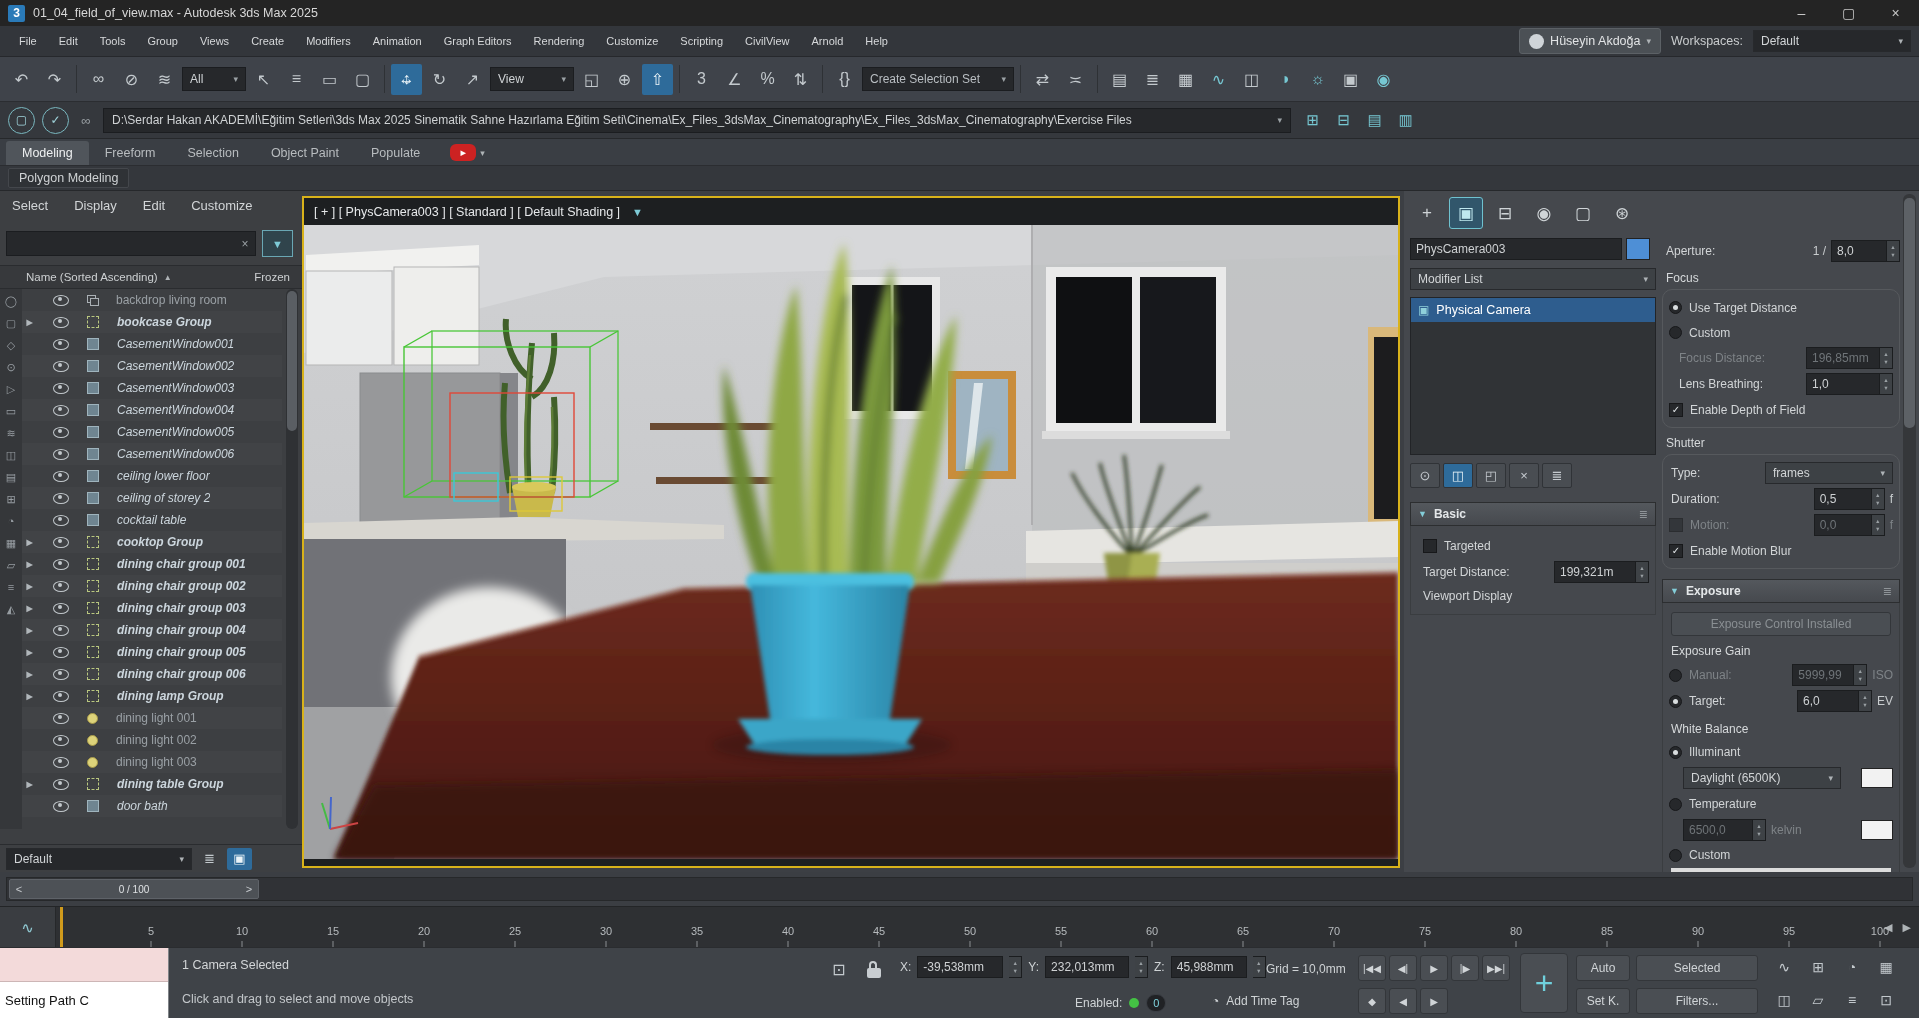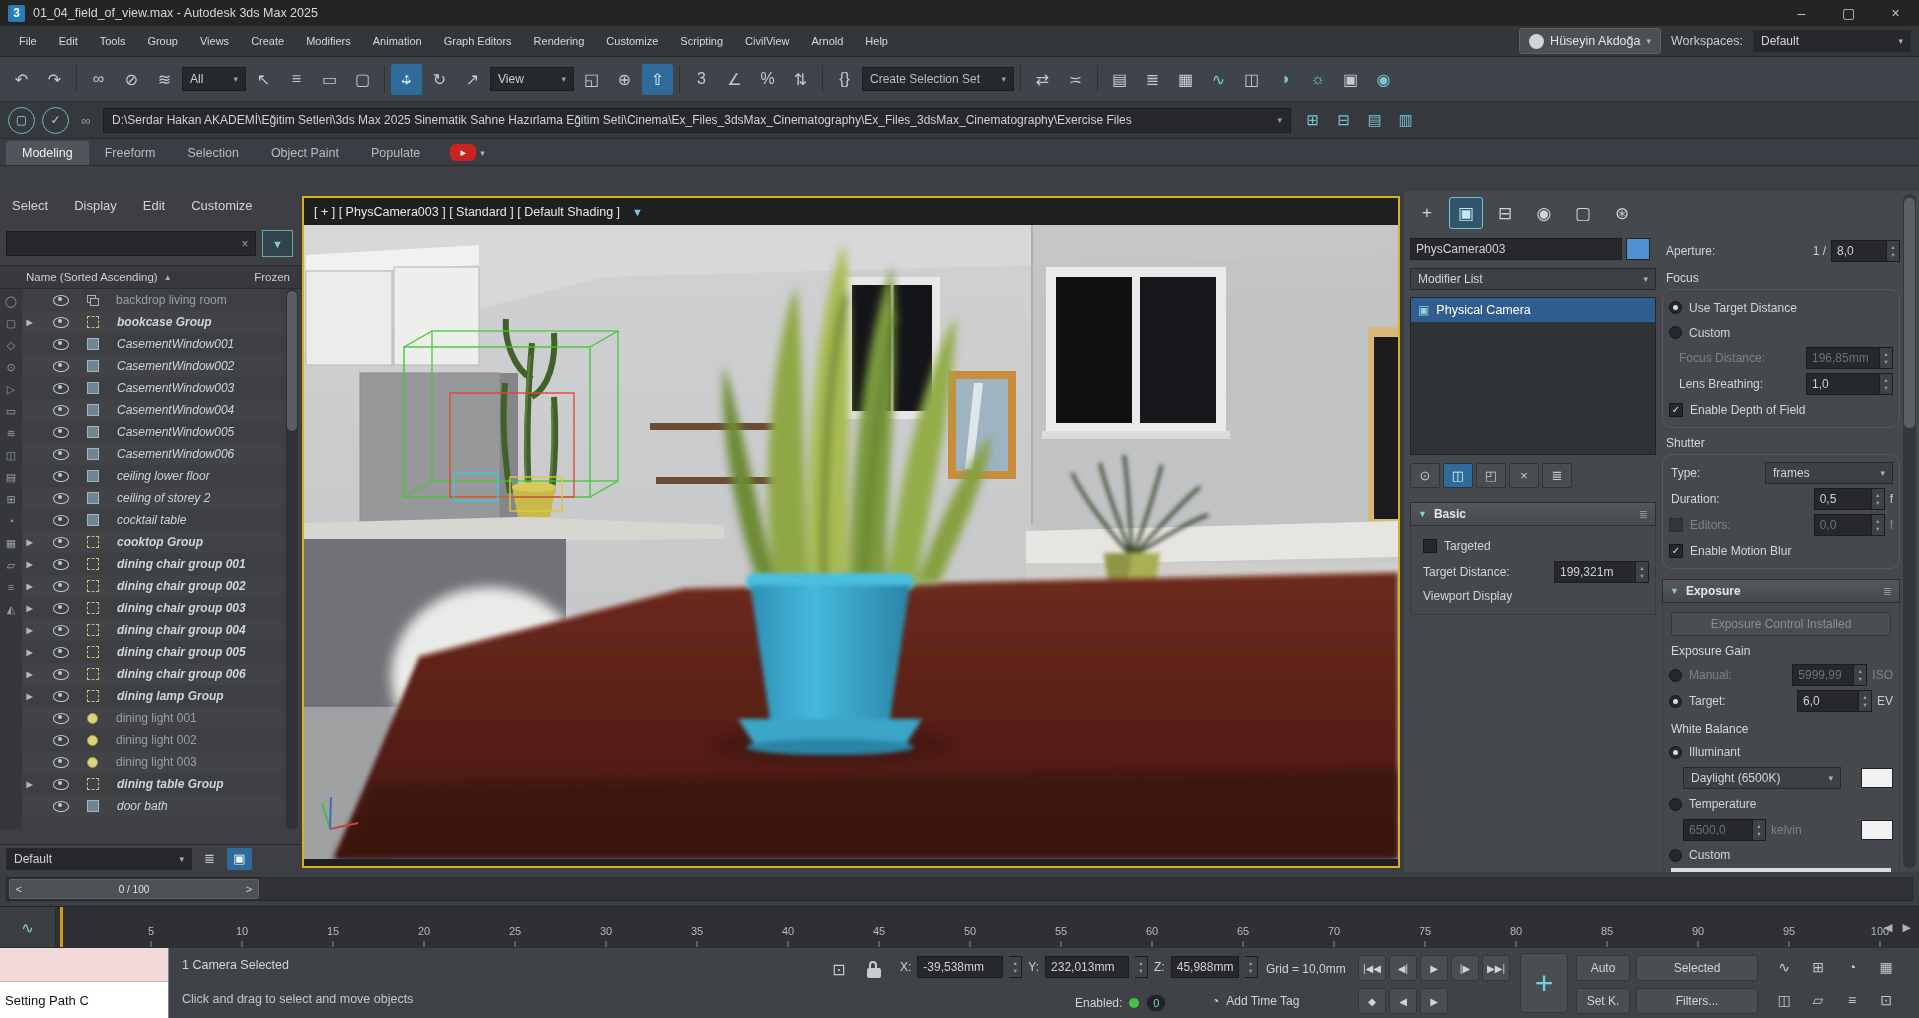--- a/index.html
+++ b/index.html
@@ -309,20 +309,23 @@
         <div class="rtab">Freeform</div>
         <div class="rtab">Selection</div>
         <div class="rtab">Object Paint</div>
         <div class="rtab">Populate</div>
       </div>
     <div id="media-btn">
       <span id="media-icon"></span>
       <span class="caret2">▾</span>
     </div>
   </div>
+  <div id="polyrow" class="abs">
+    <span id="poly-chip">Polygon Modeling</span>
+  </div>
 
   <div id="explorer" class="abs">
     <div id="exp-menu">
         <span>Select</span>
         <span>Display</span>
         <span>Edit</span>
         <span>Customize</span>
       </div>
     <div id="exp-search">
       <input type="text" value="" style="">
@@ -801,21 +804,21 @@
             <span>0,5</span>
           </div>
           <span class="spin">
               <i>▲</i>
               <i>▼</i>
             </span>
           <span class="punit">f</span>
         </div>
         <div class="prow" style="height:26px">
           <span class="cb" style="opacity:.55"></span>
-          <span class="plabel dim">Editors:</span>
+          <span class="plabel dim">Motion:</span>
           <span class="spacer"></span>
           <div class="fld dim" style="width:58px">
             <span>0,0</span>
           </div>
           <span class="spin">
               <i>▲</i>
               <i>▼</i>
             </span>
           <span class="punit dim">f</span>
         </div>
@@ -991,21 +994,21 @@
         </span>
       <span class="coordlbl">Y:</span>
       <div class="fld" style="width:84px">
           <span>232,013mm</span>
         </div>
       <span class="spin">
           <i>▲</i>
           <i>▼</i>
         </span>
       <span class="coordlbl">Z:</span>
-      <div class="fld" style="width:68px">
+      <div class="fld" style="width:76px">
           <span>45,988mm</span>
         </div>
       <span class="spin">
           <i>▲</i>
           <i>▼</i>
         </span>
     </div>
     <span id="sb-grid">Grid = 10,0mm</span>
 
     <div id="sb-enabled">

